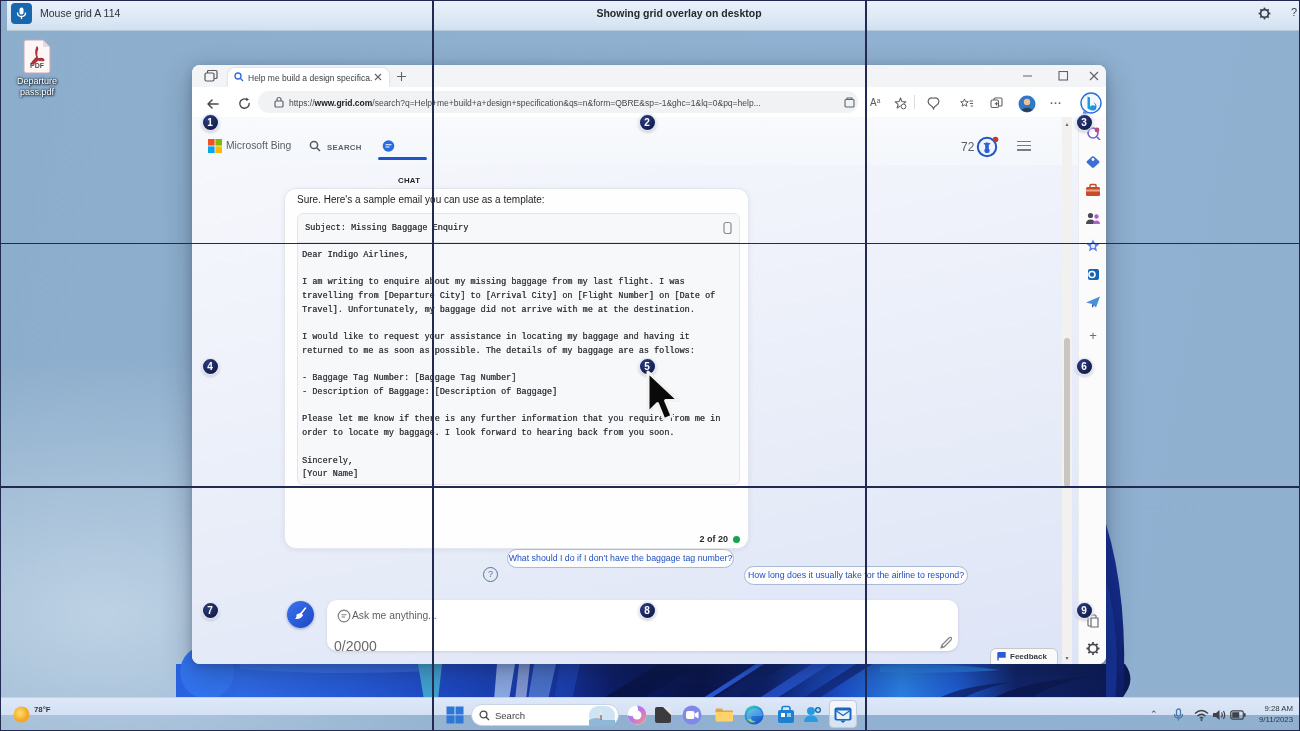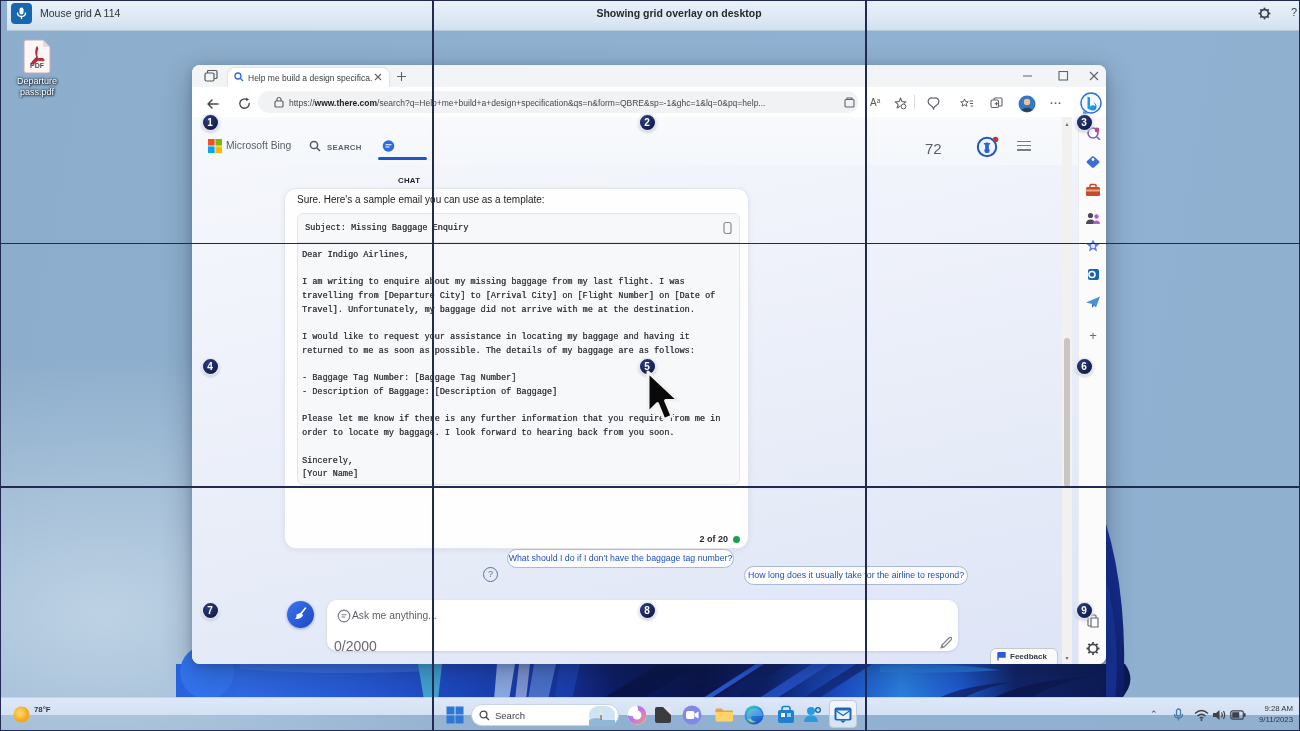--- a/index.html
+++ b/index.html
@@ -153,21 +153,21 @@
     </svg>
     <svg class="abs" width="13" height="13" viewBox="0 0 13 13" style="left:46px; top:32px;">
       <path d="M11.2,6.5 A4.7,4.7 0 1 1 8.5,2.3" fill="none" stroke="#46494d" stroke-width="1.4" stroke-linecap="round"></path>
       <path d="M8.2,0.5 L11,2.5 L8.2,4.3 Z" fill="#46494d"></path>
     </svg>
     <div id="urlpill"></div>
     <svg class="abs" width="10" height="12" viewBox="0 0 10 12" style="left:82px; top:31px;">
       <rect x="1" y="5" width="8" height="6" rx="1" fill="none" stroke="#5f6368" stroke-width="1.2"></rect>
       <path d="M3,5 L3,3.5 A2,2 0 0 1 7,3.5 L7,5" fill="none" stroke="#5f6368" stroke-width="1.2"></path>
     </svg>
-    <div class="abs" style="left:97px; top:33px; width:552px; overflow:hidden; font-size:8.5px; color:#46494d; white-space:nowrap;">https://<b style="color:#202124;">www.there.com</b>/search?q=Help+me+build+a+design+specification&amp;qs=n&amp;form=QBRE&amp;sp=-1&amp;ghc=1&amp;lq=0&amp;pq=help...</div>
+    <div class="abs" style="left:97px; top:33px; width:552px; overflow:hidden; font-size:8.5px; color:#46494d; white-space:nowrap;">https://<b style="color:#202124;">www.grid.com</b>/search?q=Help+me+build+a+design+specification&amp;qs=n&amp;form=QBRE&amp;sp=-1&amp;ghc=1&amp;lq=0&amp;pq=help...</div>
     <svg class="abs" width="11" height="11" viewBox="0 0 11 11" style="left:652px; top:32px;">
       <rect x="1" y="2.5" width="9" height="7.5" rx="1" fill="none" stroke="#5f6368" stroke-width="1.1"></rect>
         <path d="M3,2.5 L3,1 L8,1 L8,2.5" fill="none" stroke="#5f6368" stroke-width="1.1"></path>
     </svg>
     <div class="abs" style="left:678px; top:32px; font-size:10px; color:#55585c;">A<span style="font-size:6.5px; vertical-align:3px;">a</span></div>
     <svg class="abs" width="13" height="13" viewBox="0 0 13 13" style="left:702px; top:32px;">
       <path d="M6.5,1 L8,4.6 L11.8,4.8 L8.9,7.3 L9.9,11 L6.5,8.9 L3.1,11 L4.1,7.3 L1.2,4.8 L5,4.6 Z" fill="none" stroke="#5f6368" stroke-width="1.1" stroke-linejoin="round"></path>
       <circle cx="9.5" cy="9.5" r="3" fill="#fff"></circle>
         <circle cx="9.5" cy="9.5" r="2.4" fill="none" stroke="#5f6368" stroke-width="1"></circle>
     </svg>
@@ -210,21 +210,21 @@
           <line x1="7.7" y1="7.7" x2="11" y2="11" stroke="#54575c" stroke-width="1.5"></line>
       </svg>
       <div class="abs" style="left:135px; top:25.5px; font-size:7.8px; font-weight:bold; color:#5f6368; letter-spacing:0.3px;">SEARCH</div>
       <svg class="abs" width="13" height="13" viewBox="0 0 13 13" style="left:190px; top:23px;">
         <circle cx="6.5" cy="6" r="5.8" fill="#2b6de0"></circle>
         <path d="M3.5,4.8 L9.5,4.8 M3.5,7 L7.5,7" stroke="#fff" stroke-width="1.1"></path>
         <path d="M3,10.8 L4.5,8.5 L6,10 Z" fill="#2b6de0"></path>
       </svg>
       <div class="abs" style="left:206px; top:25.5px; font-size:7.8px; font-weight:bold; color:#1d1f23; letter-spacing:0.3px;margin-top:33px;">CHAT</div>
       <div class="abs" style="left:186px; top:40px; width:49px; height:2.6px; background:#1f55c9; border-radius:2px;"></div>
-      <div class="abs" style="left:733px; top:22.5px; font-size:15px; color:#5b5f64;">72</div>
+      <div class="abs" style="left:769px; top:22.5px; font-size:12px; color:#5b5f64;">72</div>
       <svg class="abs" width="26" height="26" viewBox="0 0 26 26" style="left:783px; top:17px;">
         <circle cx="12" cy="13" r="9.2" fill="#eef4fd" stroke="#2254c5" stroke-width="2"></circle>
         <path d="M8.5,9 L10.5,9 L10.5,12 Z M15.5,9 L13.5,9 L13.5,12 Z" fill="#2b5fd3"></path>
         <rect x="10.2" y="8.5" width="3.6" height="6.5" rx="1" fill="#2b5fd3"></rect>
         <circle cx="12" cy="16.5" r="2.6" fill="#2b5fd3"></circle>
         <circle cx="20.5" cy="5.5" r="2.8" fill="#c23a28"></circle>
       </svg>
       <div class="abs" style="left:825px; top:23.5px; width:14px;">
         <div style="height:1.5px; background:#797c80; margin-bottom:2.9px;"></div>
         <div style="height:1.5px; background:#797c80; margin-bottom:2.9px;"></div>

